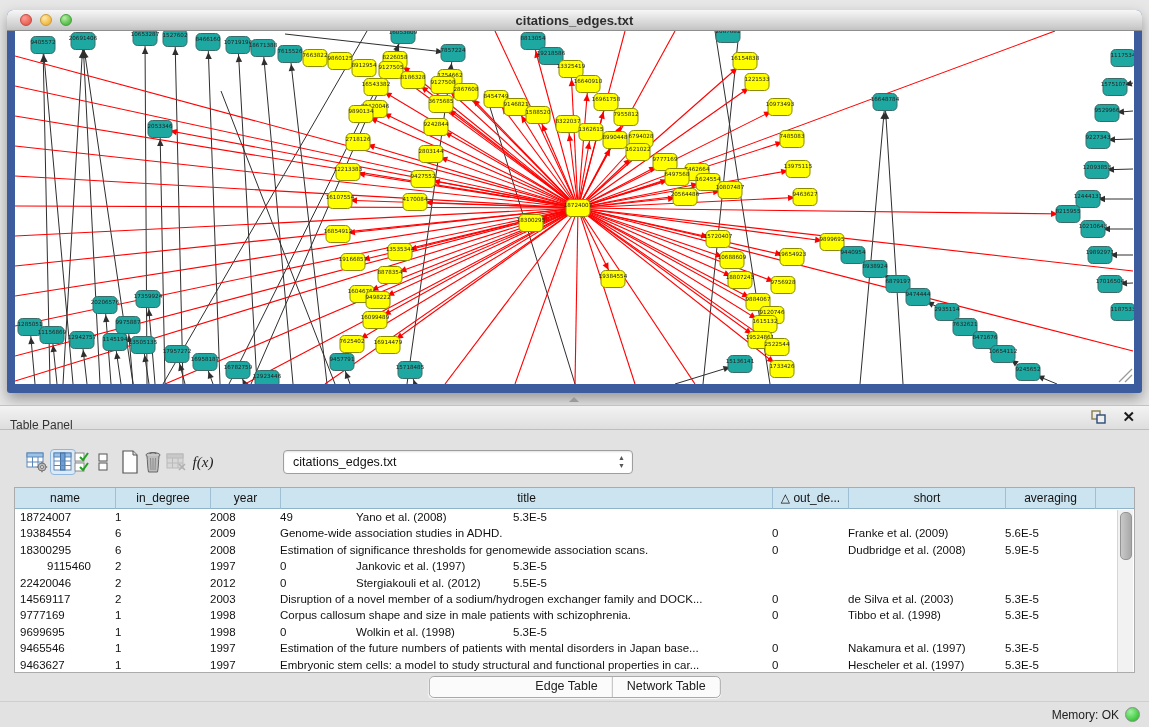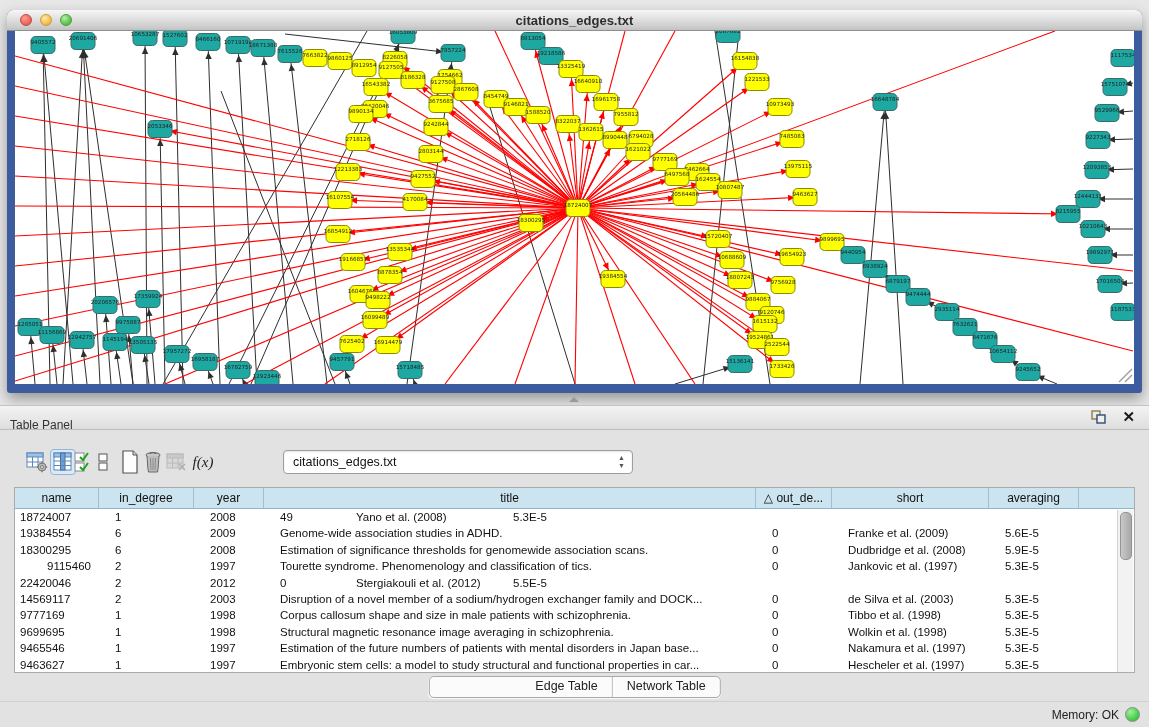--- a/index.html
+++ b/index.html
@@ -910,21 +910,21 @@
         <span class="combo-text">citations_edges.txt</span>
         <span class="combo-arrows">
             <span>▲</span>
             <span>▼</span>
           </span>
       </div>
     </div>
 
     <div class="table-wrap">
       <div class="thead" id="thead">
-          <div class="th" style="width: 84px;">name</div>
+          <div class="th" style="width: 101px;">name</div>
           <div class="th" style="width: 95px;">in_degree</div>
           <div class="th" style="width: 70px;">year</div>
           <div class="th" style="width: 492px;">title</div>
           <div class="th" style="width: 76px;">△ out_de...</div>
           <div class="th" style="width: 157px;">short</div>
           <div class="th" style="width: 90px;">averaging</div>
           <div class="th" style="flex: 1 1 0%; border-right: none;"></div>
         </div>
       <div id="tbody">
           <div class="tr">
@@ -950,21 +950,20 @@
             <div class="td" style="width: 70px;">2008</div>
             <div class="td" style="width: 492px;">Estimation of significance thresholds for genomewide association scans.</div>
             <div class="td" style="width: 76px;">0</div>
             <div class="td" style="width: 157px;">Dudbridge et al. (2008)</div>
             <div class="td" style="width: 90px;">5.9E-5</div>
           </div>
           <div class="tr">
             <div class="td" style="width: 95px; padding-left: 32px;">9115460</div>
             <div class="td" style="width: 95px;">2</div>
             <div class="td" style="width: 70px;">1997</div>
-            <div class="td" style="width: 492px;">Tourette syndrome. Phenomenology and classification of tics.</div>
             <div class="td" style="width: 76px;">0</div>
             <div class="td" style="width: 157px;">Jankovic et al. (1997)</div>
             <div class="td" style="width: 90px;">5.3E-5</div>
           </div>
           <div class="tr">
             <div class="td" style="width: 95px;">22420046</div>
             <div class="td" style="width: 95px;">2</div>
             <div class="td" style="width: 70px;">2012</div>
             <div class="td" style="width: 76px;">0</div>
             <div class="td" style="width: 157px;">Stergiakouli et al. (2012)</div>
@@ -985,21 +984,20 @@
             <div class="td" style="width: 70px;">1998</div>
             <div class="td" style="width: 492px;">Corpus callosum shape and size in male patients with schizophrenia.</div>
             <div class="td" style="width: 76px;">0</div>
             <div class="td" style="width: 157px;">Tibbo et al. (1998)</div>
             <div class="td" style="width: 90px;">5.3E-5</div>
           </div>
           <div class="tr">
             <div class="td" style="width: 95px;">9699695</div>
             <div class="td" style="width: 95px;">1</div>
             <div class="td" style="width: 70px;">1998</div>
-            <div class="td" style="width: 492px;">Structural magnetic resonance image averaging in schizophrenia.</div>
             <div class="td" style="width: 76px;">0</div>
             <div class="td" style="width: 157px;">Wolkin et al. (1998)</div>
             <div class="td" style="width: 90px;">5.3E-5</div>
           </div>
           <div class="tr">
             <div class="td" style="width: 95px;">9465546</div>
             <div class="td" style="width: 95px;">1</div>
             <div class="td" style="width: 70px;">1997</div>
             <div class="td" style="width: 492px;">Estimation of the future numbers of patients with mental disorders in Japan base...</div>
             <div class="td" style="width: 76px;">0</div>

